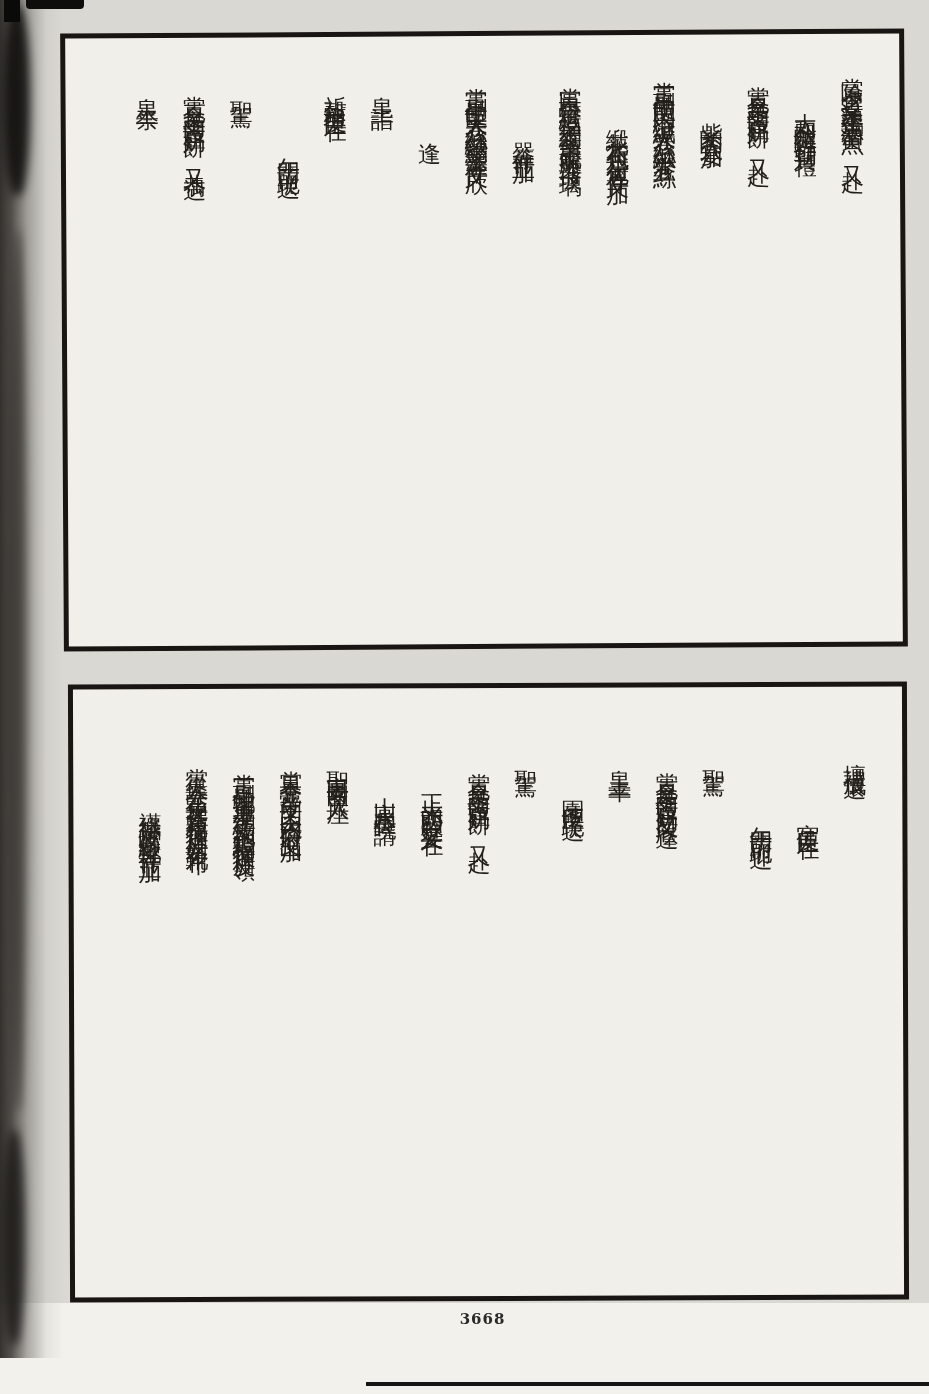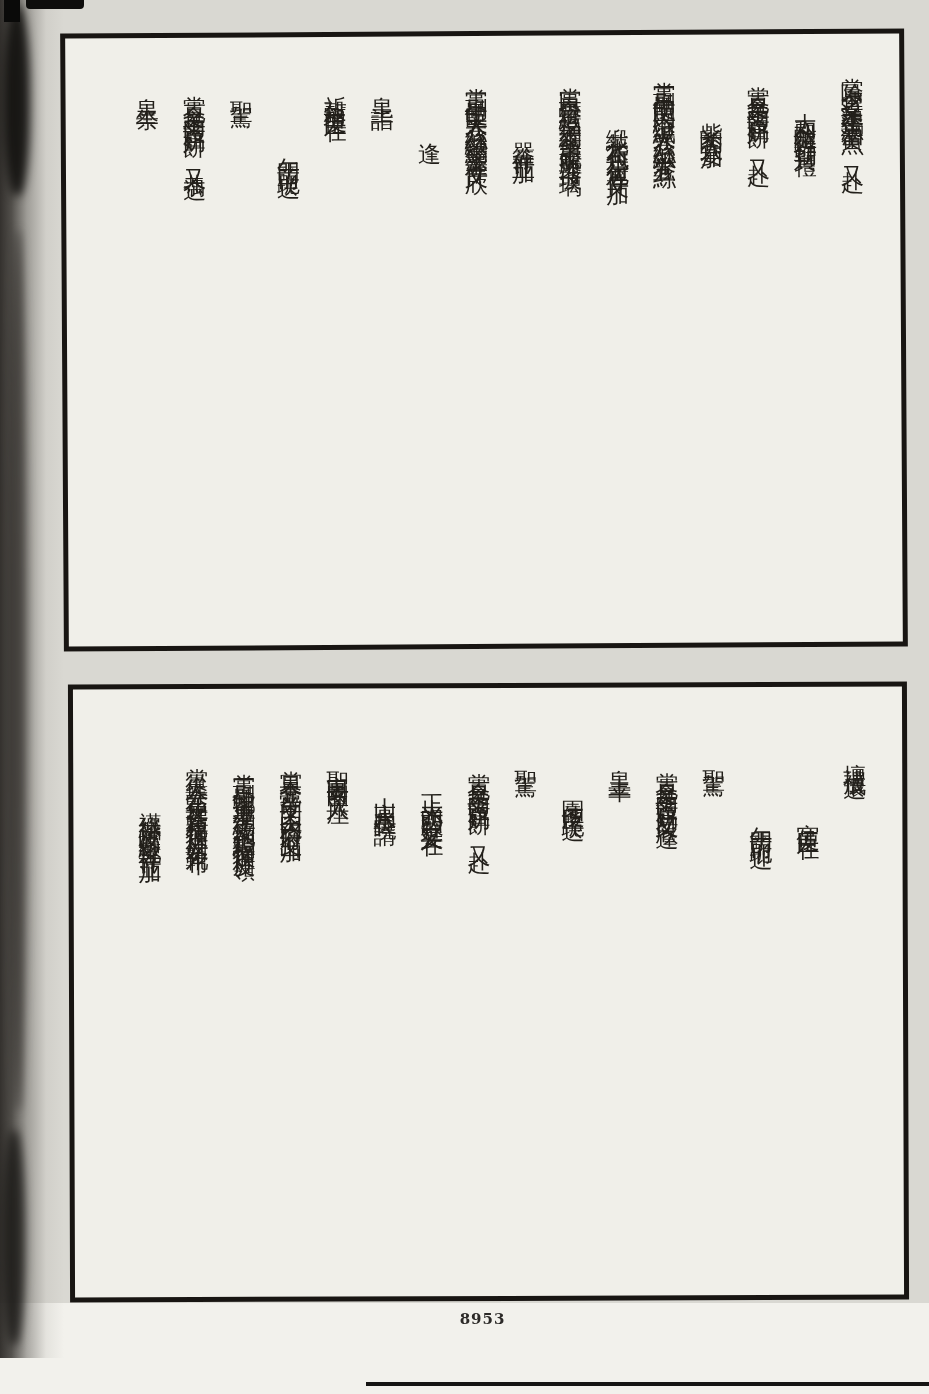--- a/index.html
+++ b/index.html
@@ -119,13 +119,13 @@
       <div class="col" style="padding-top: 62px;">正大光明殿筵宴又在</div>
       <div class="col" style="padding-top: 65px;">山高水長曉請</div>
       <div class="col" style="padding-top: 38px;">聖宴田國並入座</div>
       <div class="col" style="padding-top: 38px;">賞果盒元宵羊肉又由內務府交出加</div>
       <div class="col" style="padding-top: 41px;">賞正副使都通事江綢皮袍藍綢棉襖褲皮領</div>
       <div class="col" style="padding-top: 35px;">賞從人等藍布皮裡藍布棉襖褲皮領布靴布</div>
       <div class="col" style="padding-top: 78px;">襪綠帶皮帽緞靴等件並加</div>
     </div>
 </div>
 
-<div class="page-number">8953</div>
+<div class="page-number">3668</div>
 
 </body></html>

